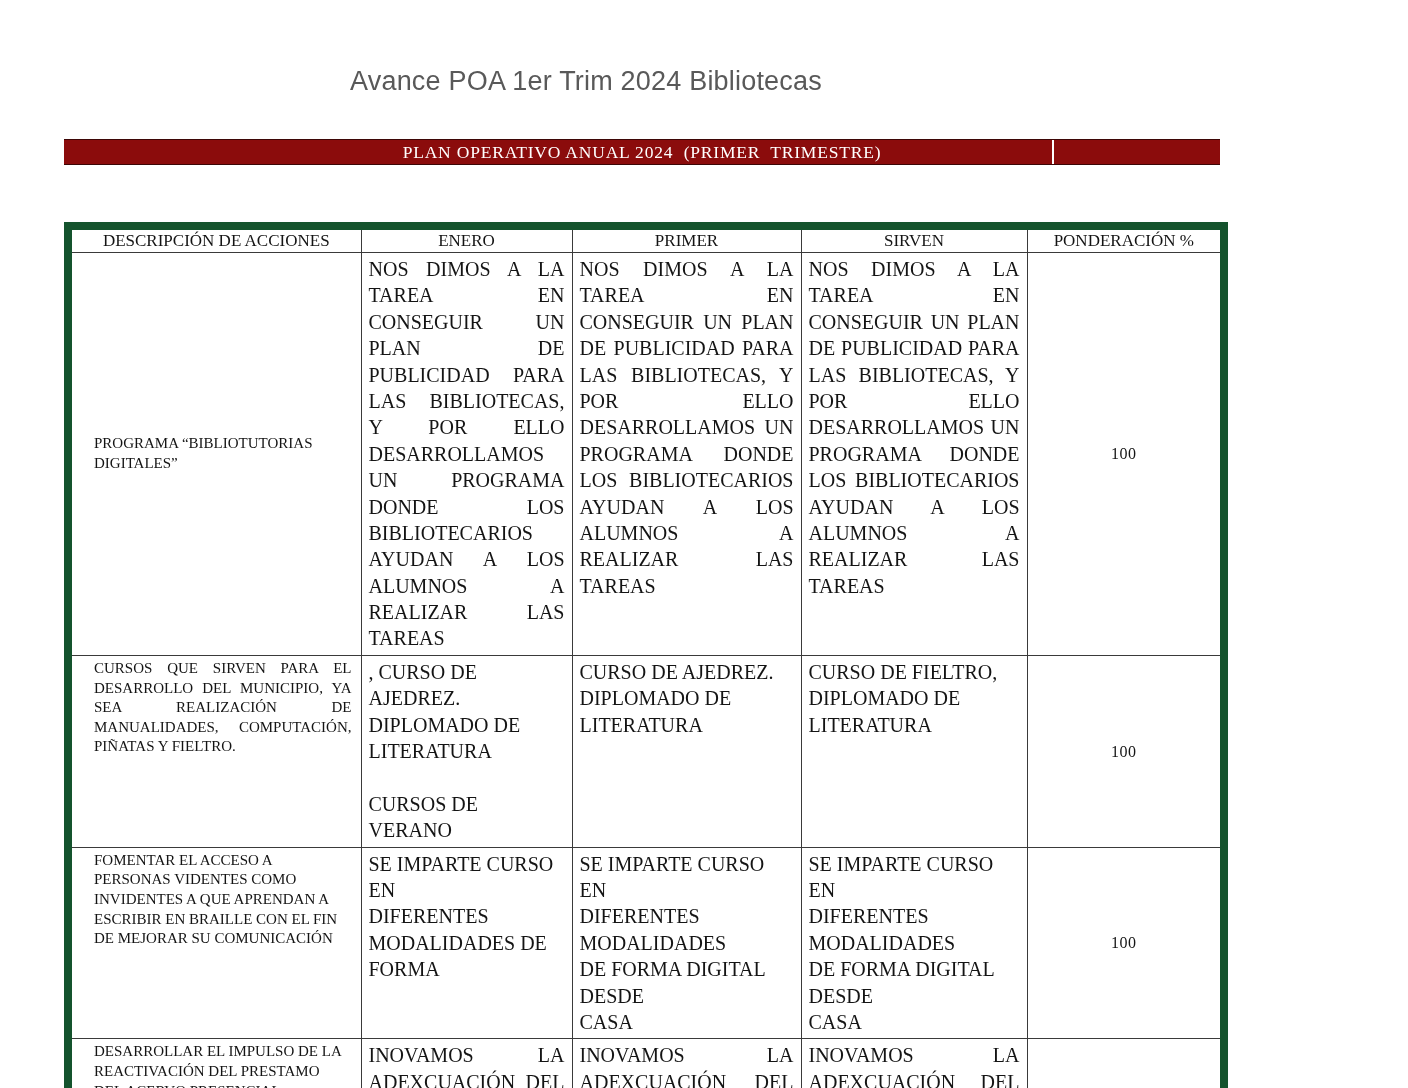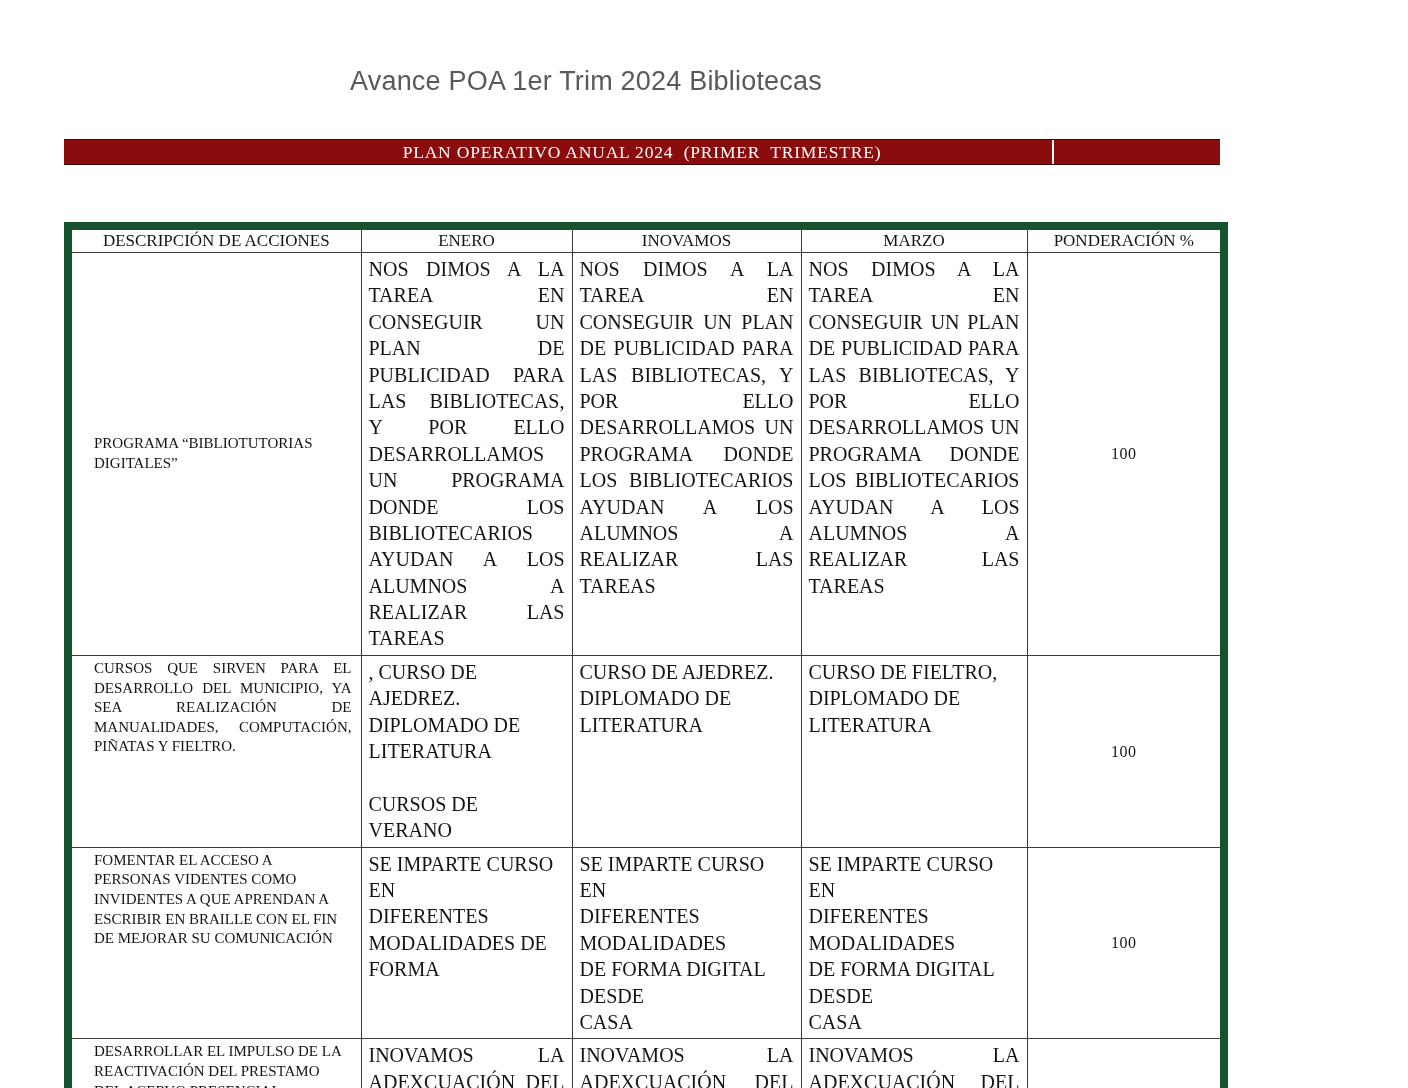--- a/index.html
+++ b/index.html
@@ -119,22 +119,22 @@
       <col style="width:293px">
       <col style="width:211px">
       <col style="width:229px">
       <col style="width:226px">
       <col style="width:197px">
     </colgroup>
     <tbody>
         <tr style="height:25px">
       <th class="h-desc">DESCRIPCIÓN DE ACCIONES</th>
       <th>ENERO</th>
-      <th>INOVAMOS</th>
-      <th>MARZO</th>
+      <th>PRIMER</th>
+      <th>SIRVEN</th>
       <th>PONDERACIÓN %</th>
     </tr>
     <tr style="height:190px">
       <td class="cell desc mid">PROGRAMA “BIBLIOTUTORIAS
 DIGITALES”</td>
       <td class="cell just">NOS DIMOS A LA TAREA EN CONSEGUIR UN PLAN DE PUBLICIDAD PARA LAS BIBLIOTECAS, Y POR ELLO DESARROLLAMOS UN PROGRAMA DONDE LOS BIBLIOTECARIOS AYUDAN A LOS ALUMNOS A REALIZAR LAS TAREAS</td>
       <td class="cell just">NOS DIMOS A LA TAREA EN CONSEGUIR UN PLAN DE PUBLICIDAD PARA LAS BIBLIOTECAS, Y POR ELLO DESARROLLAMOS UN PROGRAMA DONDE LOS BIBLIOTECARIOS AYUDAN A LOS ALUMNOS A REALIZAR LAS TAREAS</td>
       <td class="cell just">NOS DIMOS A LA TAREA EN CONSEGUIR UN PLAN DE PUBLICIDAD PARA LAS BIBLIOTECAS, Y POR ELLO DESARROLLAMOS UN PROGRAMA DONDE LOS BIBLIOTECARIOS AYUDAN A LOS ALUMNOS A REALIZAR LAS TAREAS</td>
       <td class="cell pond">100</td>
     </tr>

